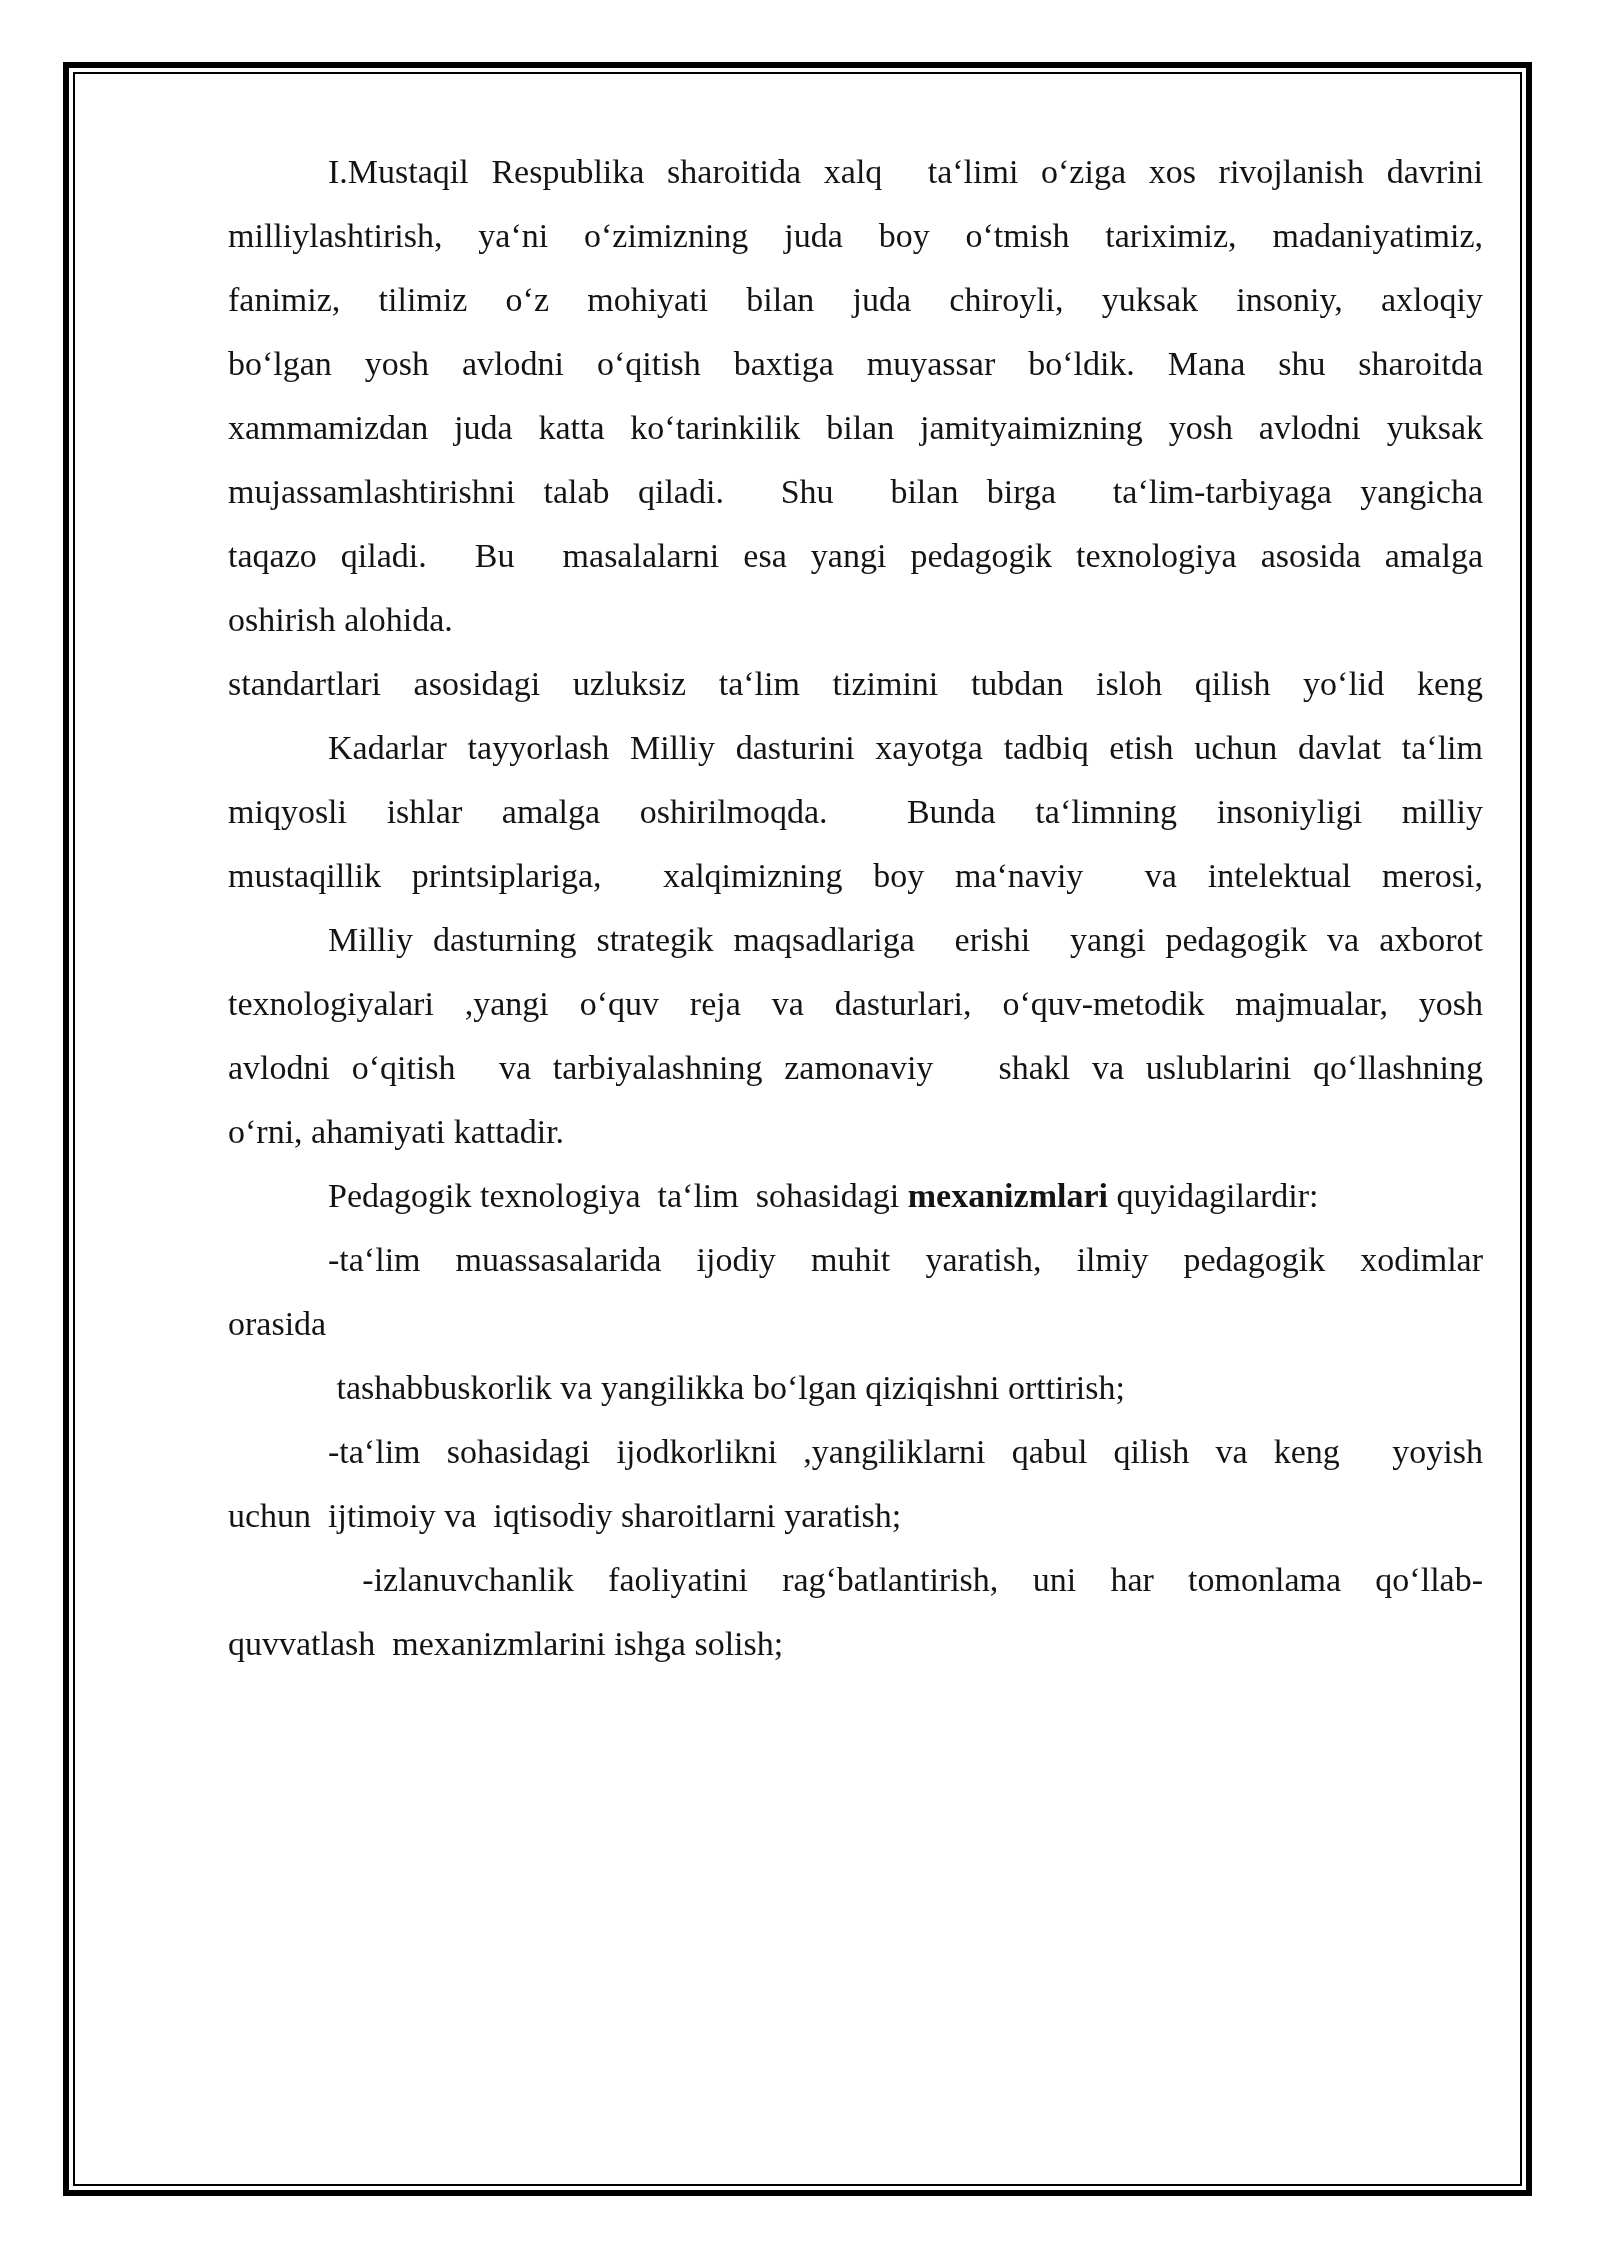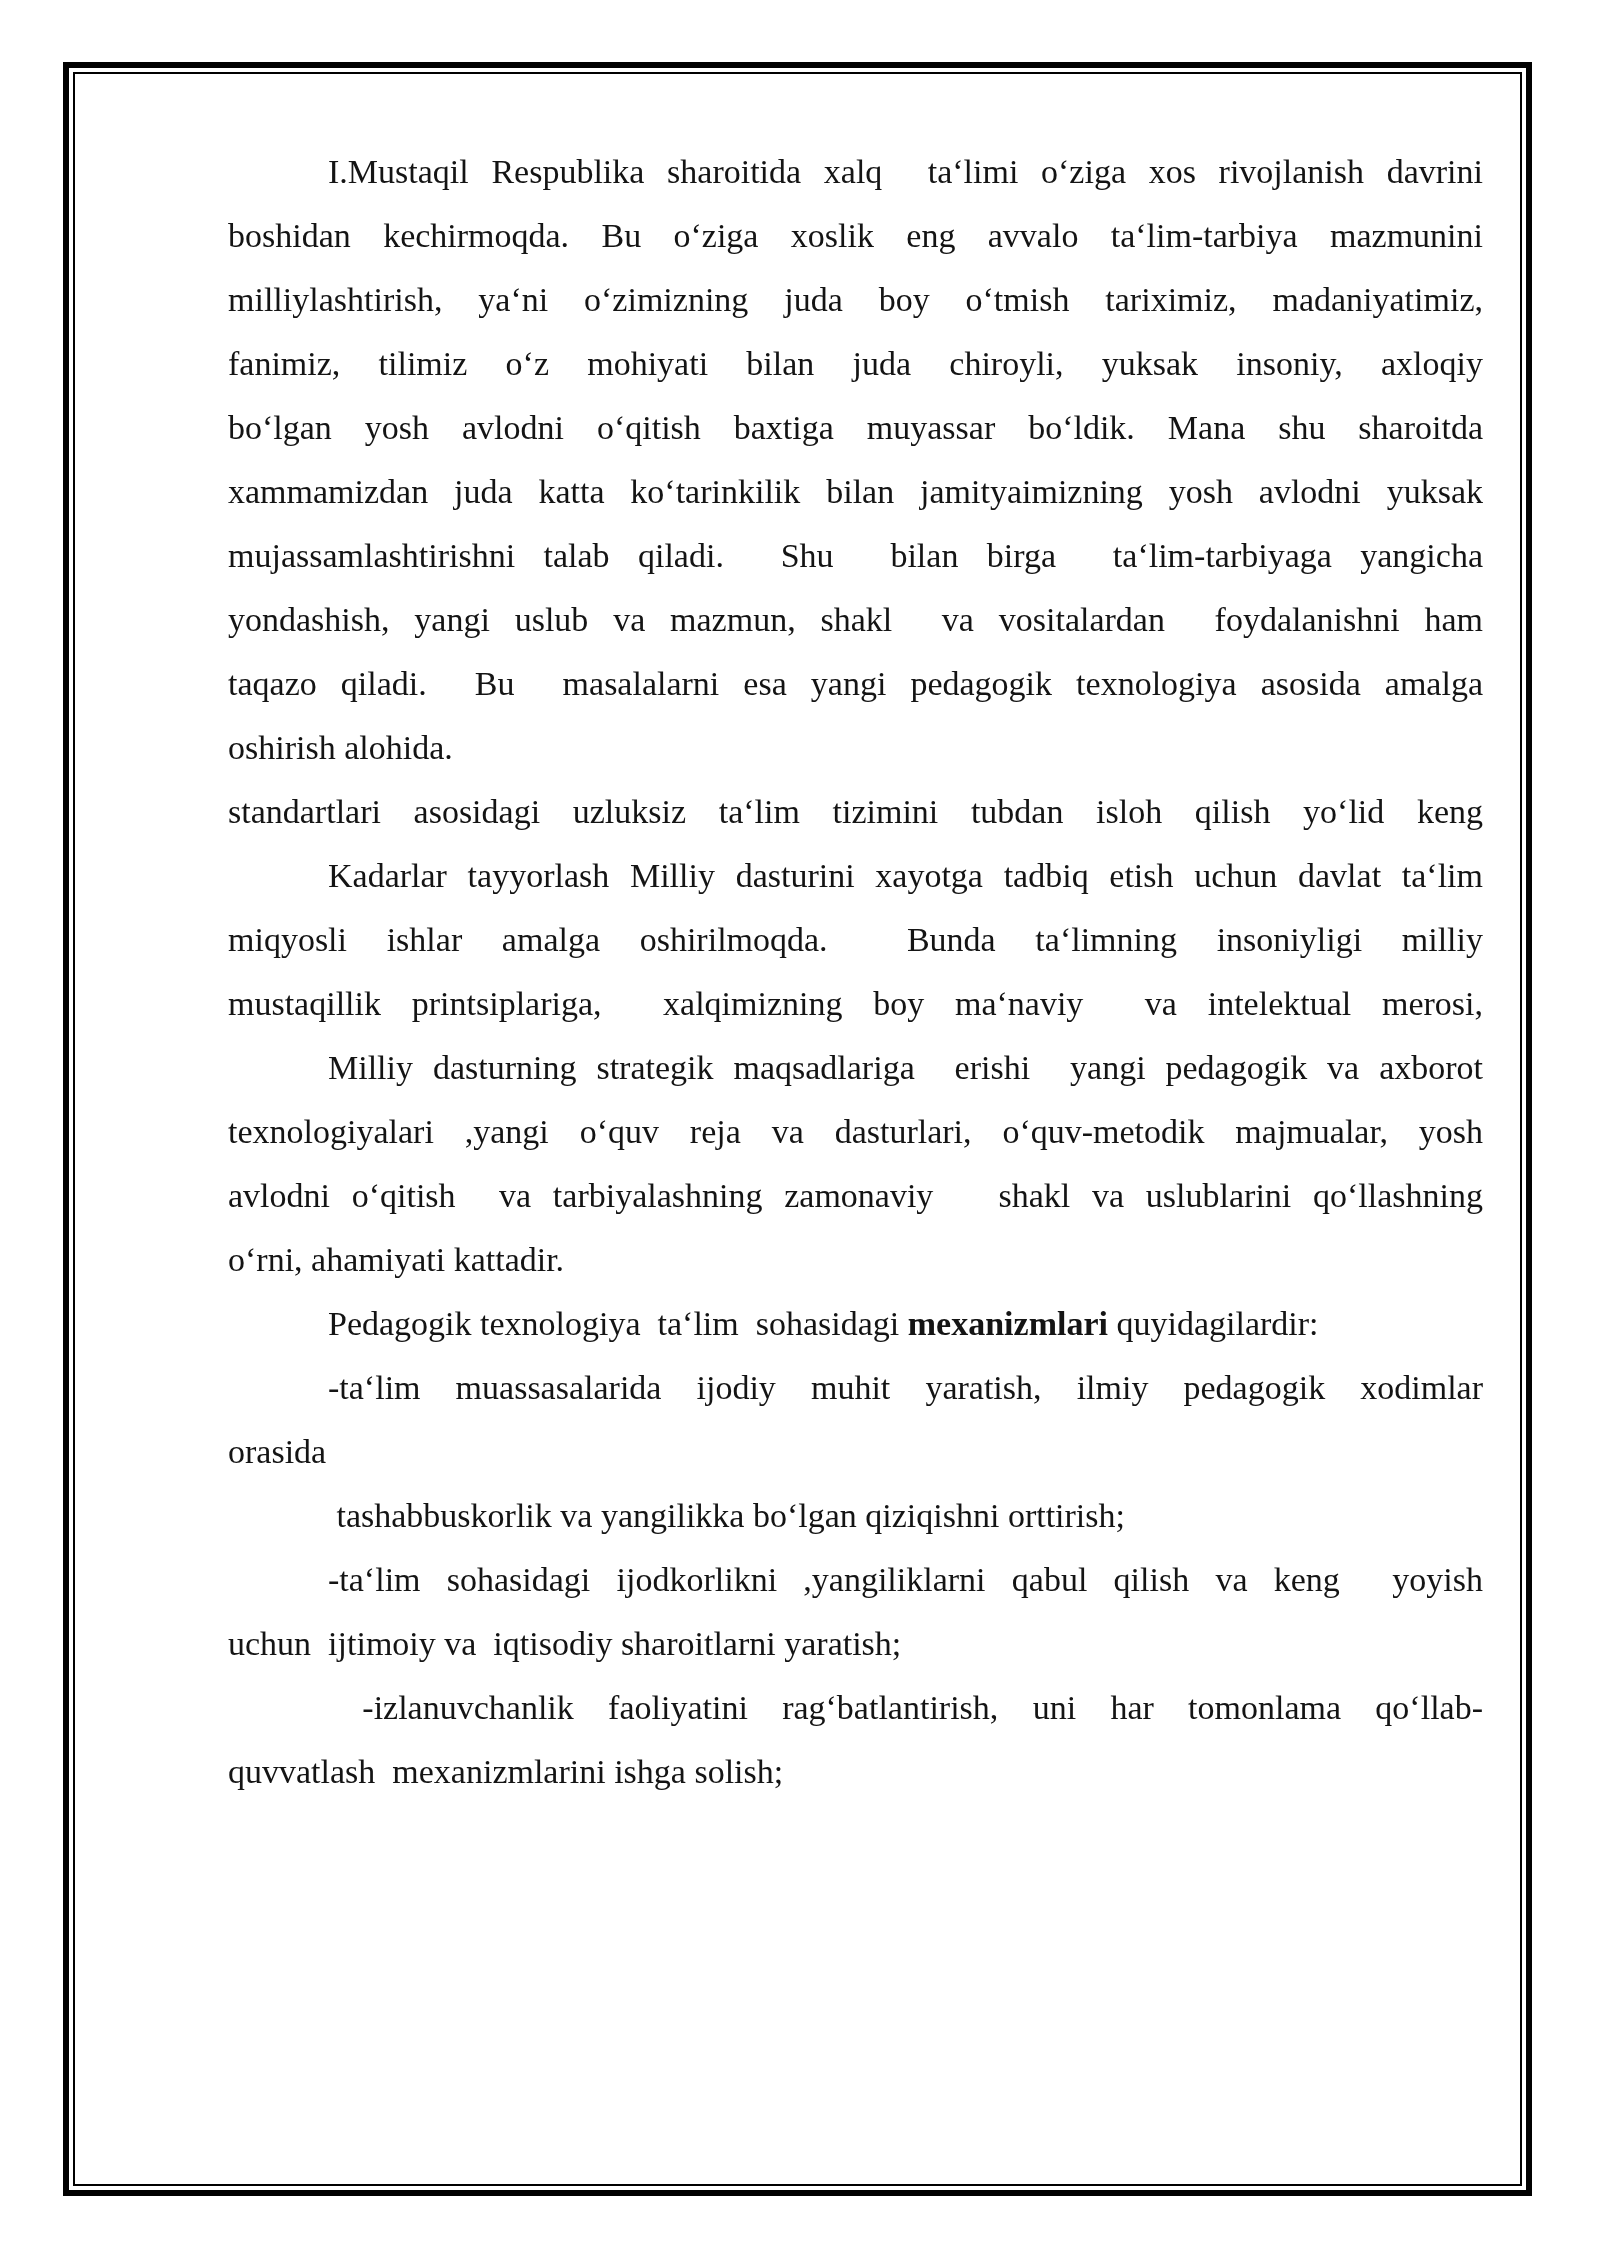--- a/index.html
+++ b/index.html
@@ -57,27 +57,25 @@
   }
 </style>
 </head>
 <body>
 
 <div class="page">
   <div class="frame-outer">
     <div class="frame-inner">
       <div class="doc" id="doc-body">
           <div class="line indent justify"><span>I.Mustaqil Respublika sharoitida xalq  taʻlimi oʻziga xos rivojlanish davrini</span></div>
-          <div class="line justify"><span>boshidan kechirmoqda. Bu oʻziga xoslik eng avvalo taʻlim-tarbiya mazmunini</span></div>
           <div class="line justify"><span>milliylashtirish, yaʻni oʻzimizning juda boy oʻtmish tariximiz, madaniyatimiz,</span></div>
           <div class="line justify"><span>fanimiz, tilimiz oʻz mohiyati bilan juda chiroyli, yuksak insoniy, axloqiy</span></div>
           <div class="line justify"><span>boʻlgan yosh avlodni oʻqitish baxtiga muyassar boʻldik. Mana shu sharoitda</span></div>
           <div class="line justify"><span>xammamizdan juda katta koʻtarinkilik bilan jamityaimizning yosh avlodni yuksak</span></div>
           <div class="line justify"><span>mujassamlashtirishni talab qiladi.  Shu  bilan birga  taʻlim-tarbiyaga yangicha</span></div>
-          <div class="line justify"><span>yondashish, yangi uslub va mazmun, shakl  va vositalardan  foydalanishni ham</span></div>
           <div class="line justify"><span>taqazo qiladi.  Bu  masalalarni esa yangi pedagogik texnologiya asosida amalga</span></div>
           <div class="line"><span>oshirish alohida.</span></div>
           <div class="line justify"><span>standartlari asosidagi uzluksiz taʻlim tizimini tubdan isloh qilish yoʻlid keng</span></div>
           <div class="line indent justify"><span>Kadarlar tayyorlash Milliy dasturini xayotga tadbiq etish uchun davlat taʻlim</span></div>
           <div class="line justify"><span>miqyosli ishlar amalga oshirilmoqda.  Bunda taʻlimning insoniyligi milliy</span></div>
           <div class="line justify"><span>mustaqillik printsiplariga,  xalqimizning boy maʻnaviy  va intelektual merosi,</span></div>
           <div class="line indent justify"><span>Milliy dasturning strategik maqsadlariga  erishi  yangi pedagogik va axborot</span></div>
           <div class="line justify"><span>texnologiyalari ,yangi oʻquv reja va dasturlari, oʻquv-metodik majmualar, yosh</span></div>
           <div class="line justify"><span>avlodni oʻqitish  va tarbiyalashning zamonaviy   shakl va uslublarini qoʻllashning</span></div>
           <div class="line"><span>oʻrni, ahamiyati kattadir.</span></div>

